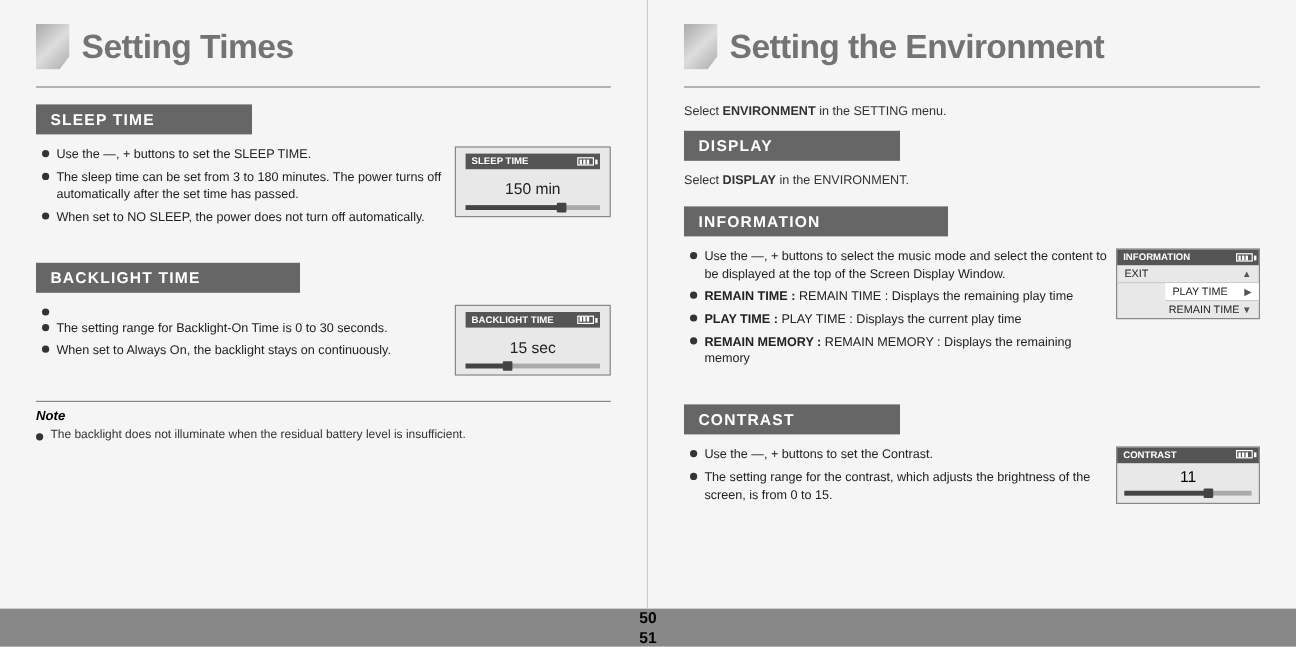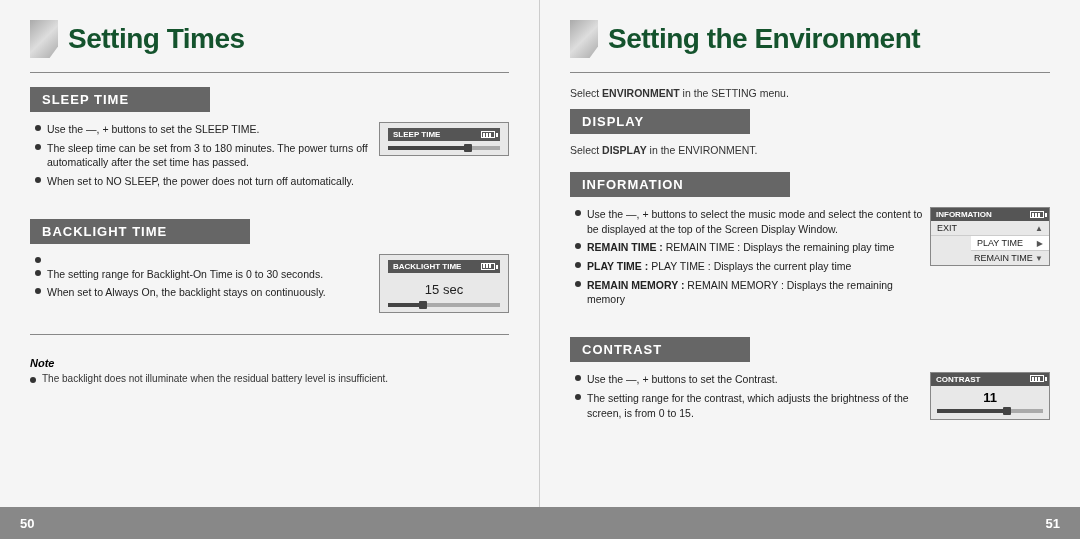--- a/index.html
+++ b/index.html
@@ -41,21 +41,21 @@
     .title-decoration {
       width: 28px;
       height: 38px;
       background: linear-gradient(135deg, #aaa 0%, #ddd 50%, #aaa 100%);
       margin-right: 10px;
       clip-path: polygon(0 0, 100% 0, 100% 70%, 70% 100%, 0 100%);
     }
     .page-title {
       font-size: 28px;
       font-weight: bold;
-      color: #14532d;
+      color: #737373;
       letter-spacing: -0.5px;
     }
     .title-underline {
       height: 1px;
       background: #888;
       margin-bottom: 14px;
     }
 
     
     .section-header {
@@ -247,28 +247,27 @@
       font-size: 8px;
       font-weight: bold;
       padding: 2px 5px;
       display: flex;
       justify-content: space-between;
     }
     .contrast-value {
       text-align: center;
       font-size: 13px;
       padding: 4px 0 2px 0;
-      font-weight: bold;
     }
 
     
     .note-section {
       margin-top: auto;
       border-top: 1px solid #888;
-      padding-top: 22px;
+      padding-top: 6px;
     }
     .note-title {
       font-weight: bold;
       font-size: 11px;
       margin-bottom: 4px;
       font-style: italic;
     }
     .note-text {
       font-size: 10px;
       color: #333;
@@ -277,23 +276,24 @@
     }
 
     
     .page-footer {
       height: 32px;
       background: #888;
       display: flex;
       align-items: center;
       justify-content: space-between;
       padding: 0 20px;
-      color: #ffffff;
+      color: #000000;
       font-weight: bold;
       font-size: 13px;
+      flex-direction: column;
     }
     .footer-left { }
     .footer-right { }
   </style>
 </head>
 <body>
 
 <div class="main-content">
 
   <div class="page-left">
@@ -326,20 +326,21 @@
           <div class="device-box-header">
             <span>SLEEP TIME</span>
             <div class="battery-icon">
               <div class="battery-fill">
                 <div class="battery-bar"></div>
                 <div class="battery-bar"></div>
                 <div class="battery-bar"></div>
               </div>
             </div>
           </div>
+          <div class="device-value">150  min</div>
           <div class="device-slider">
             <div class="device-slider-fill"></div>
             <div class="device-slider-thumb"></div>
           </div>
         </div>
       </div>
     </div>
 
     <div class="section-block">
       <div class="section-header wide">BACKLIGHT TIME</div>

